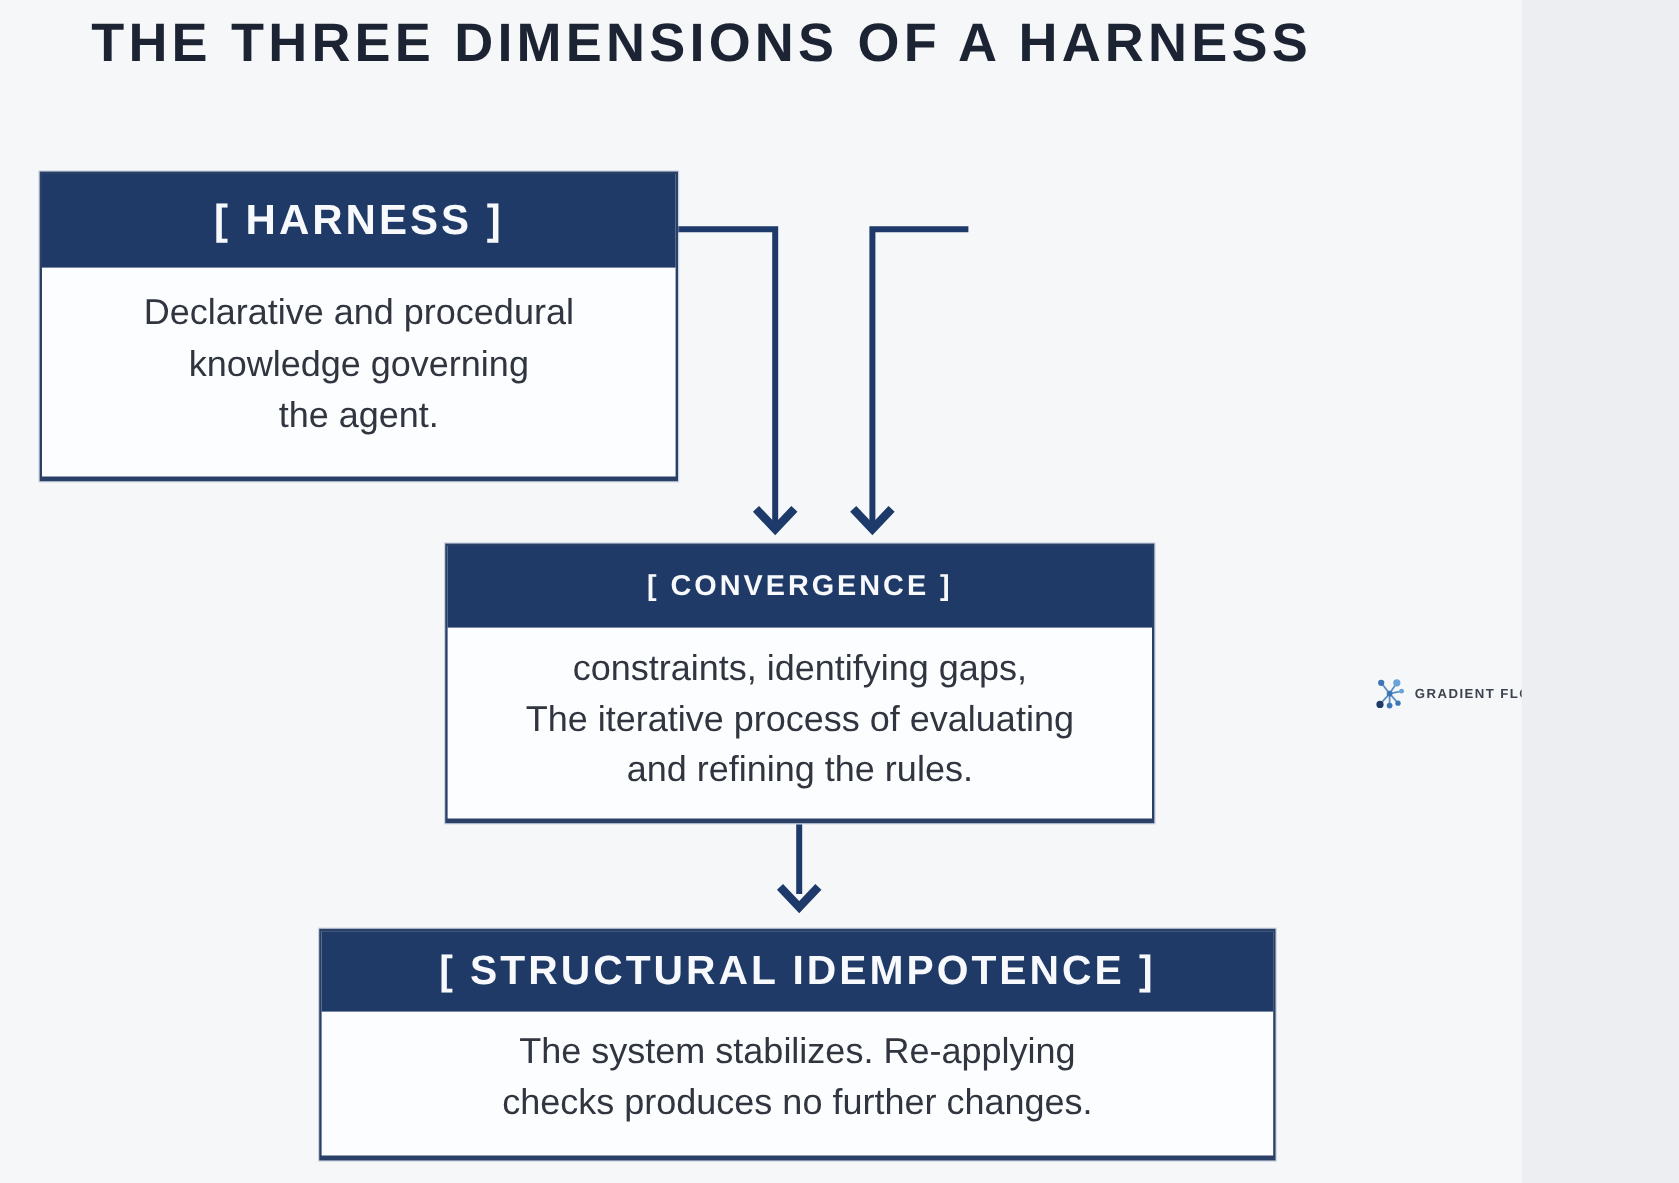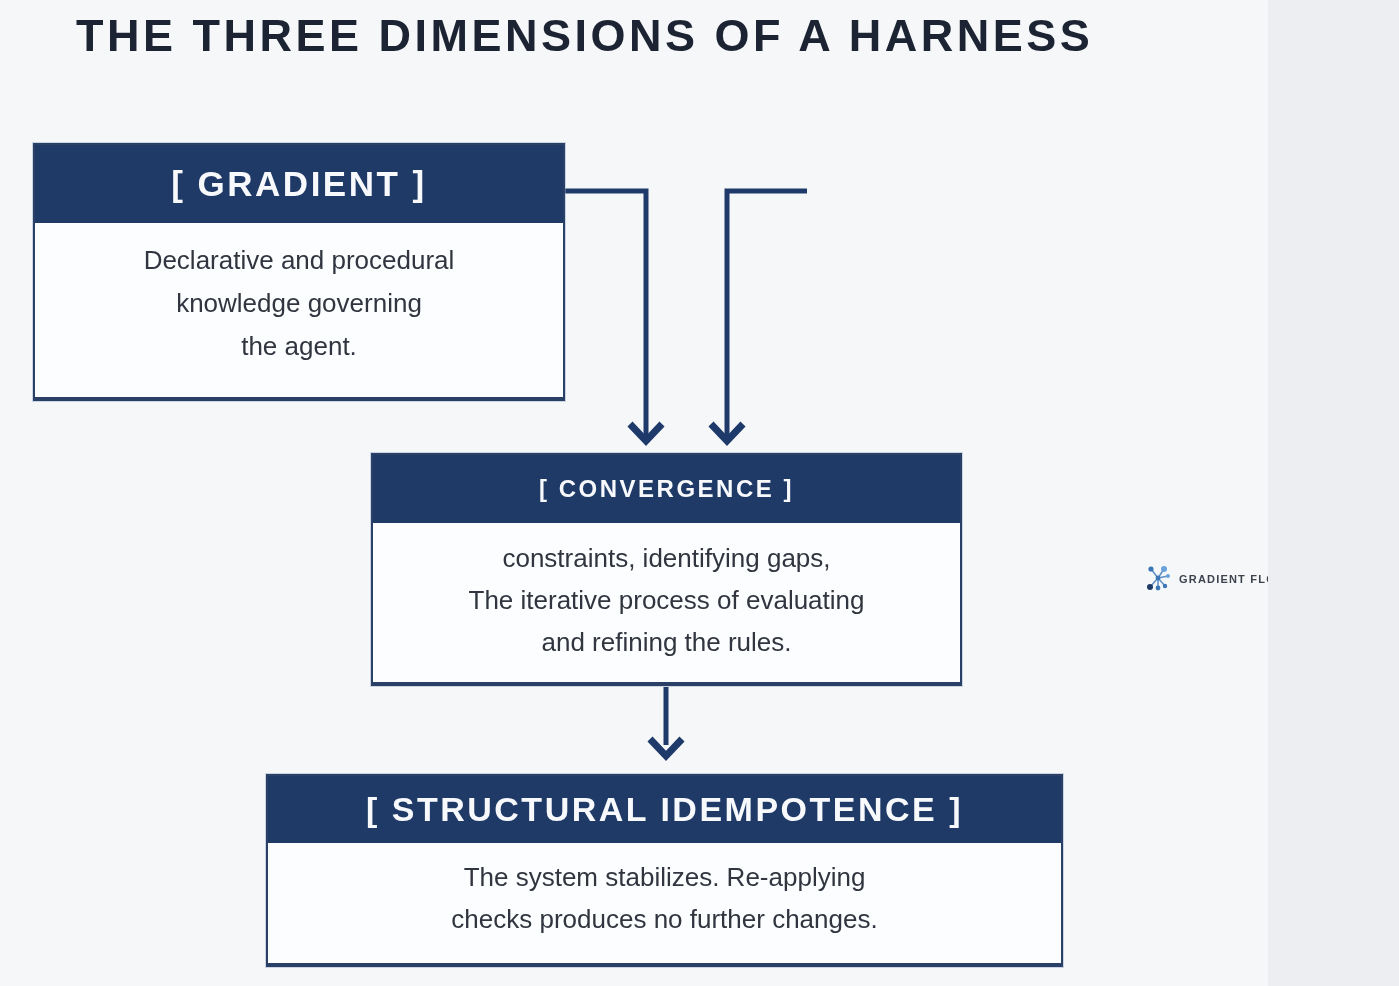--- a/index.html
+++ b/index.html
@@ -37,21 +37,21 @@
     color: #f7f9fc;
     font-weight: bold;
     letter-spacing: 2.5px;
     display: flex;
     align-items: center;
     justify-content: center;
     white-space: nowrap;
   }
   .box-body {
     color: #30353f;
-    font-size: 26px;
+    font-size: 30px;
     line-height: 43px;
     text-align: center;
   }
   .box-body.left { text-align: left; }
 
   #box-context     { left: 33px;  top: 143px; width: 532px; height: 258px; }
   #box-context .box-header { height: 78px; font-size: 35px; }
   #box-context .box-body   { padding-top: 16px; }
 
   #box-constraint  { left: 807px; top: 144px; width: 534px; height: 257px; }
@@ -100,21 +100,21 @@
     <path d="M565 191 H646 V436" fill="none" stroke-width="5" stroke="#1e3a6b"></path>
     <path d="M630 424 L646 441 L662 424" fill="none" stroke-width="7" stroke="#1e3a6b"></path>
     <path d="M807 191 H727 V436" fill="none" stroke-width="5" stroke="#1e3a6b"></path>
     <path d="M711 424 L727 441 L743 424" fill="none" stroke-width="7" stroke="#1e3a6b"></path>
     <path d="M666 687 V745" fill="none" stroke-width="5" stroke="#1e3a6b"></path>
     <path d="M650 739 L666 756 L682 739" fill="none" stroke-width="7" stroke="#1e3a6b"></path>
   </svg>
 
   <div class="box" id="box-context">
     <div class="box-header">
-      <span>[ GRADIENT ]</span>
+      <span>[ HARNESS ]</span>
     </div>
     <div class="box-body">
       <div>Declarative and procedural</div>
       <div>knowledge governing</div>
       <div>the agent.</div>
     </div>
   </div>
 
 
   <div class="box" id="box-convergence">

